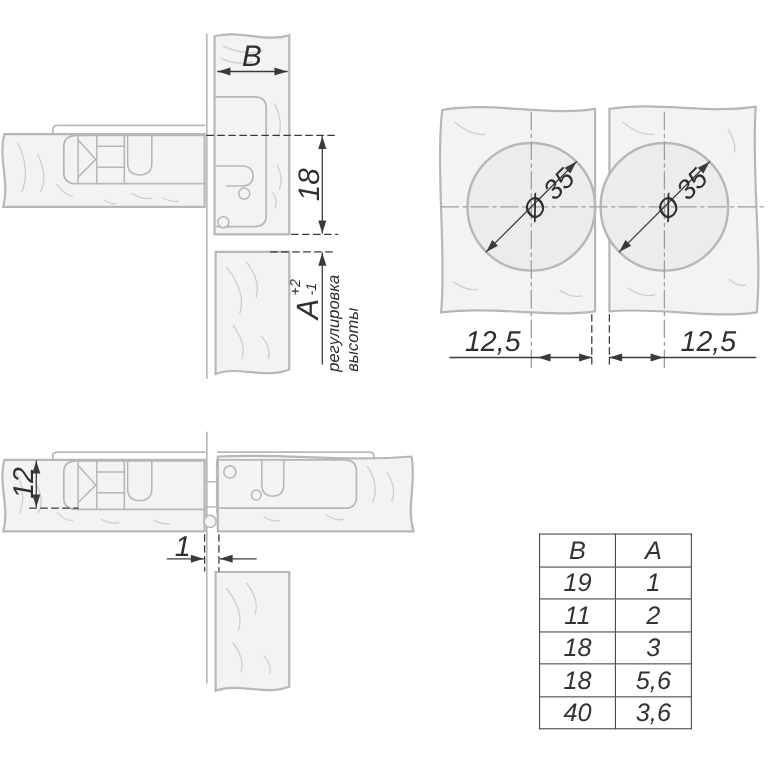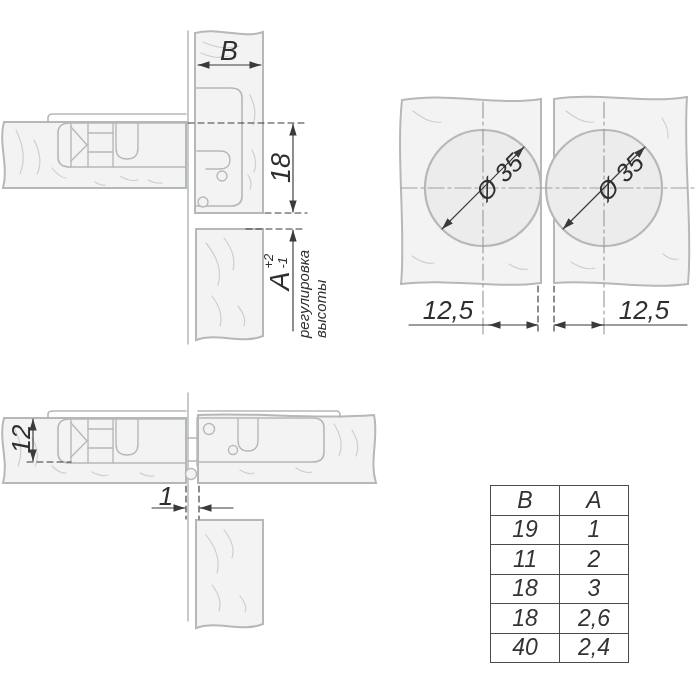--- a/index.html
+++ b/index.html
@@ -228,22 +228,22 @@
     <tr>
       <td>11</td>
       <td>2</td>
     </tr>
     <tr>
       <td>18</td>
       <td>3</td>
     </tr>
     <tr>
       <td>18</td>
-      <td>2,6</td>
+      <td>5,6</td>
     </tr>
     <tr>
       <td>40</td>
-      <td>2,4</td>
+      <td>3,6</td>
     </tr>
   </tbody>
 </table>
 
 </div>
 
 </body></html>

